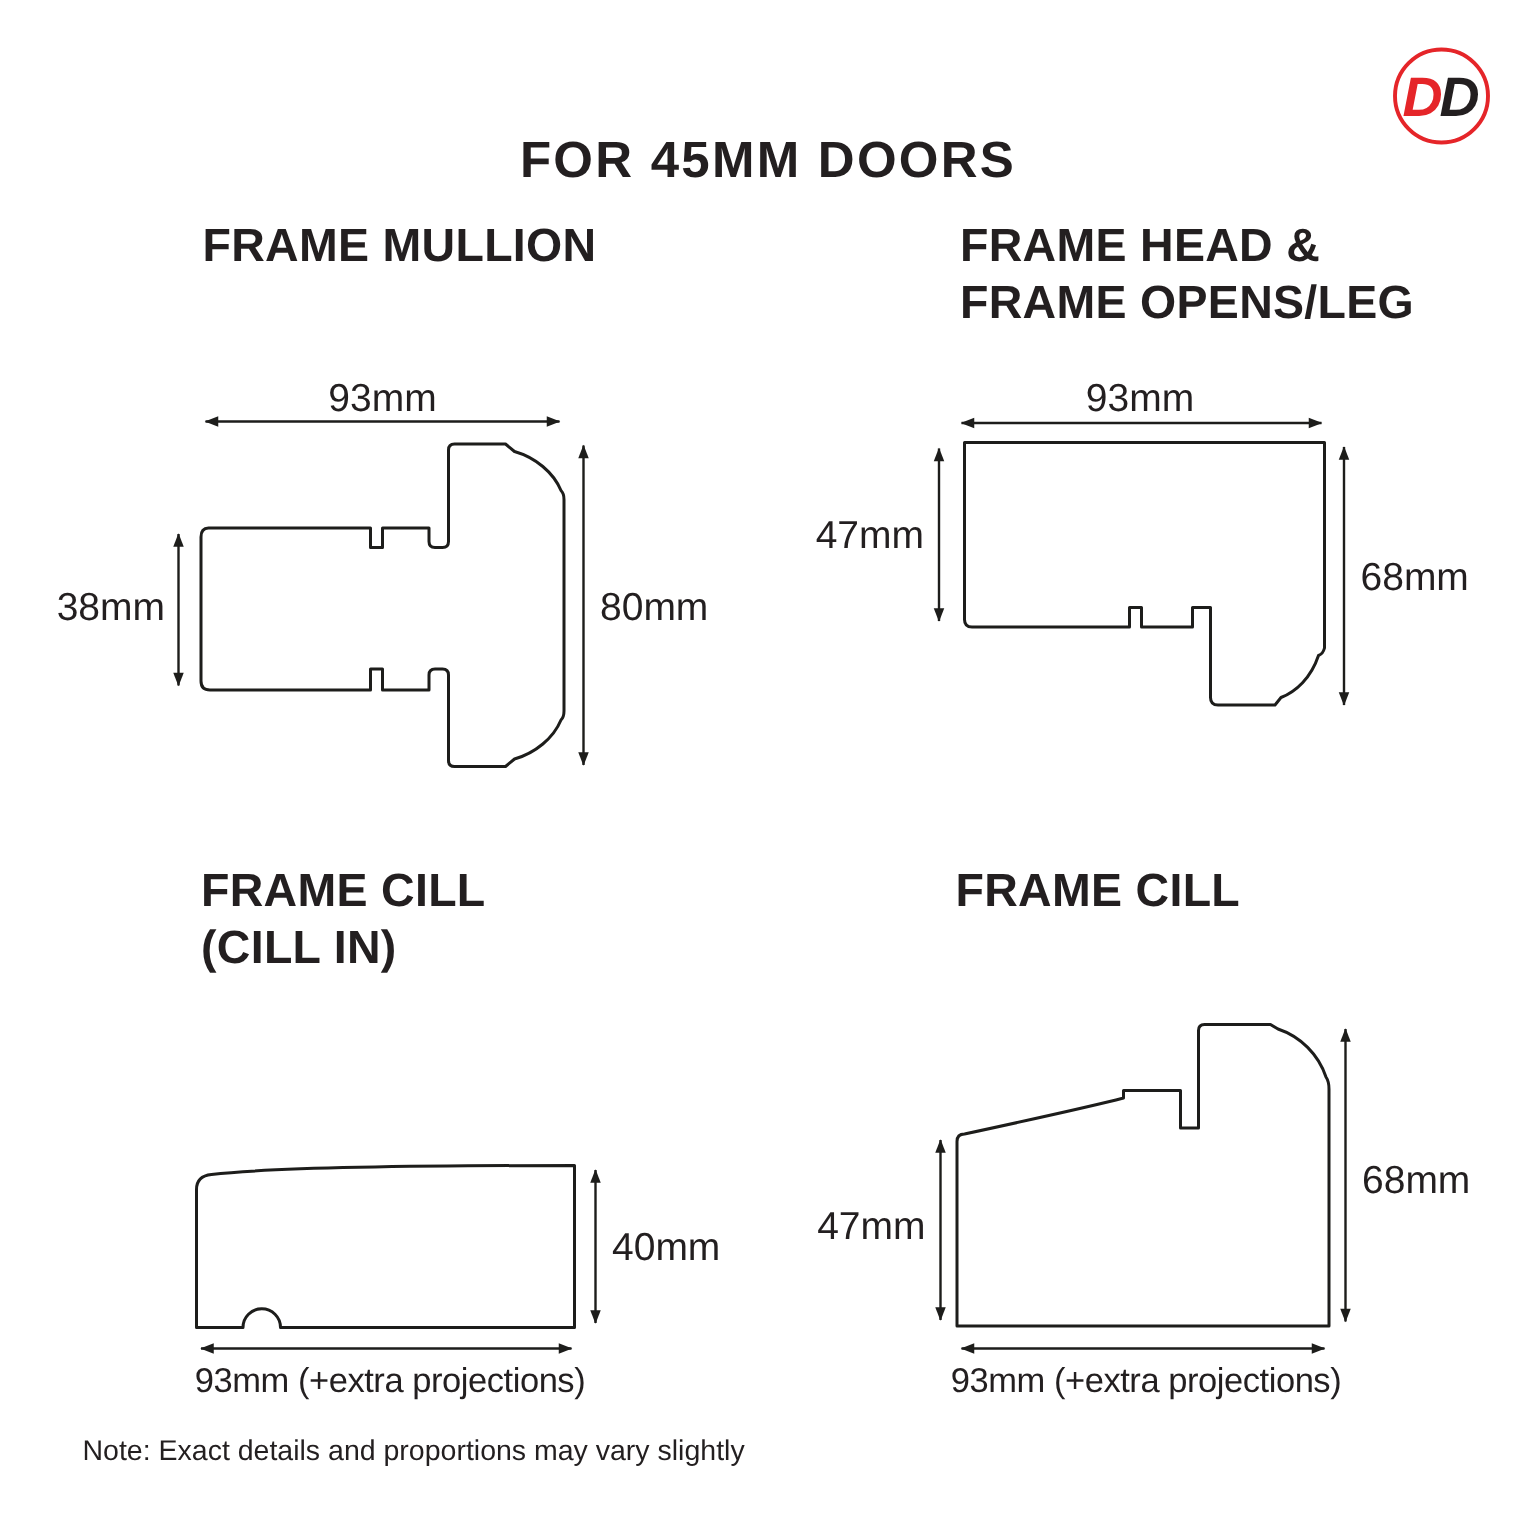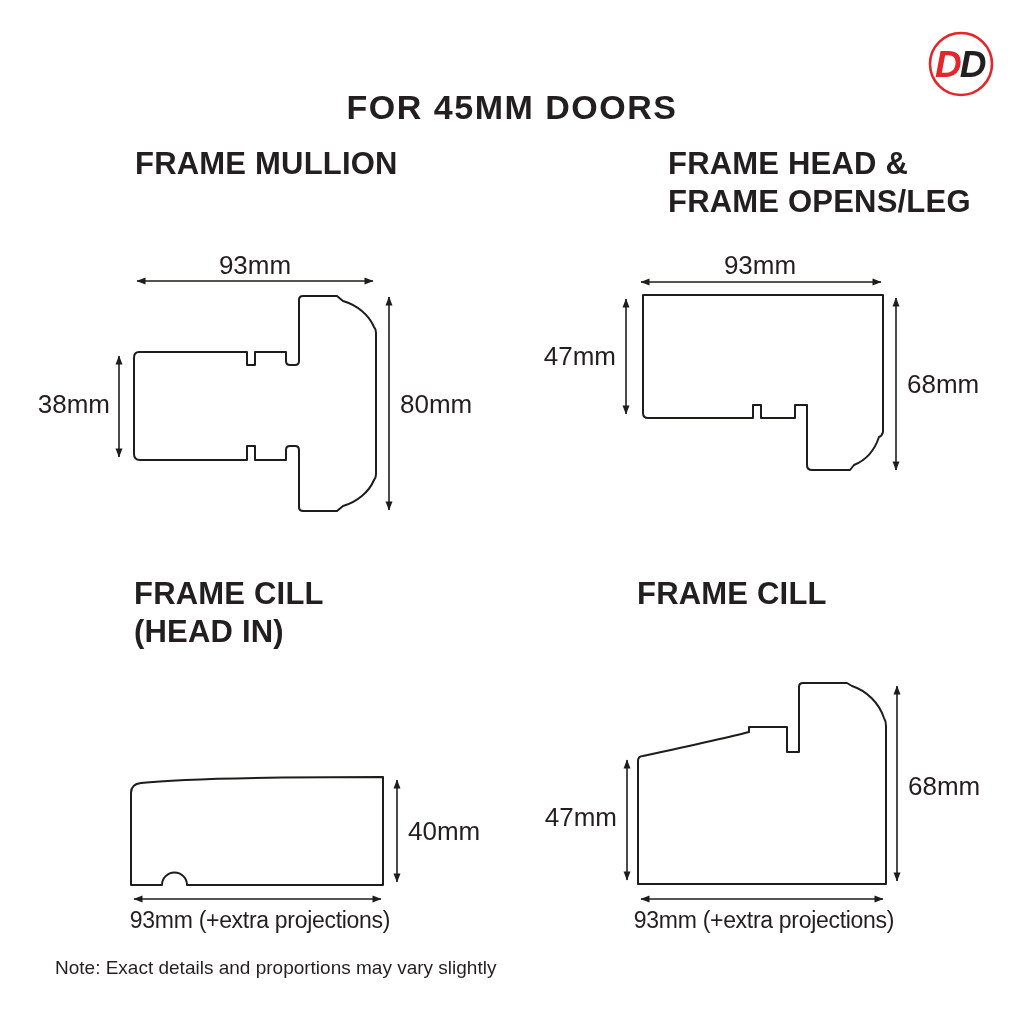--- a/index.html
+++ b/index.html
@@ -32,28 +32,28 @@
 
   <div class="main-title">FOR 45MM DOORS</div>
 
   <svg id="logo" class="diagram" style="left:923px;top:27px" width="76" height="76" viewBox="0 0 76 76">
     <circle cx="38" cy="37" r="31" fill="#ffffff" stroke="#e52529" stroke-width="2.6"></circle>
     <text class="dd" x="12" y="50"><tspan fill="#e52529">D</tspan><tspan fill="#231f20">D</tspan></text>
   </svg>
 
   <div class="quad-title" style="left:135px;top:145px">FRAME MULLION</div>
 
-  <div class="quad-title" style="left:668px;top:145px">
+  <div class="quad-title" style="left:640px;top:145px">
     <div>FRAME HEAD &amp;</div>
     <div>FRAME OPENS/LEG</div>
   </div>
 
   <div class="quad-title" style="left:134px;top:575px">
     <div>FRAME CILL</div>
-    <div>(HEAD IN)</div>
+    <div>(CILL IN)</div>
   </div>
 
   <div class="quad-title" style="left:637px;top:575px">
     <div>FRAME CILL</div>
   </div>
 
   <svg class="diagram" style="left:30px;top:248px" width="470" height="280" viewBox="30 248 470 280">
     <path class="shape" d="
       M 139 352 H 247 V 365 H 255 V 352 H 286
       V 361 Q 286 365 290 365 H 295 Q 299 365 299 361

